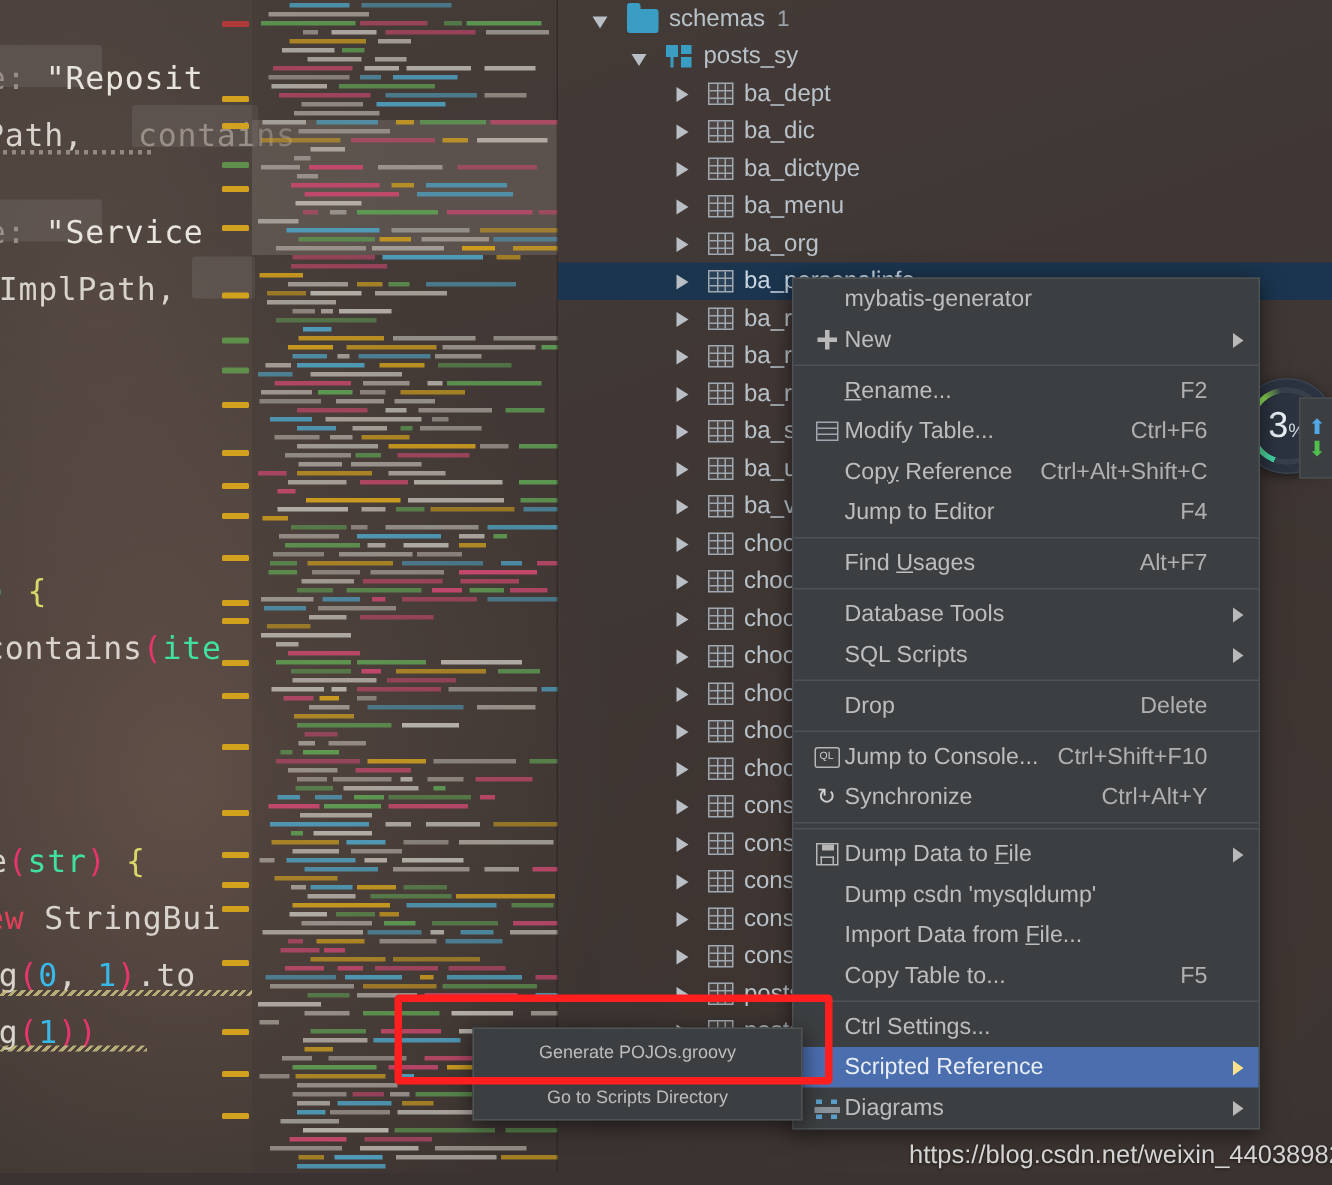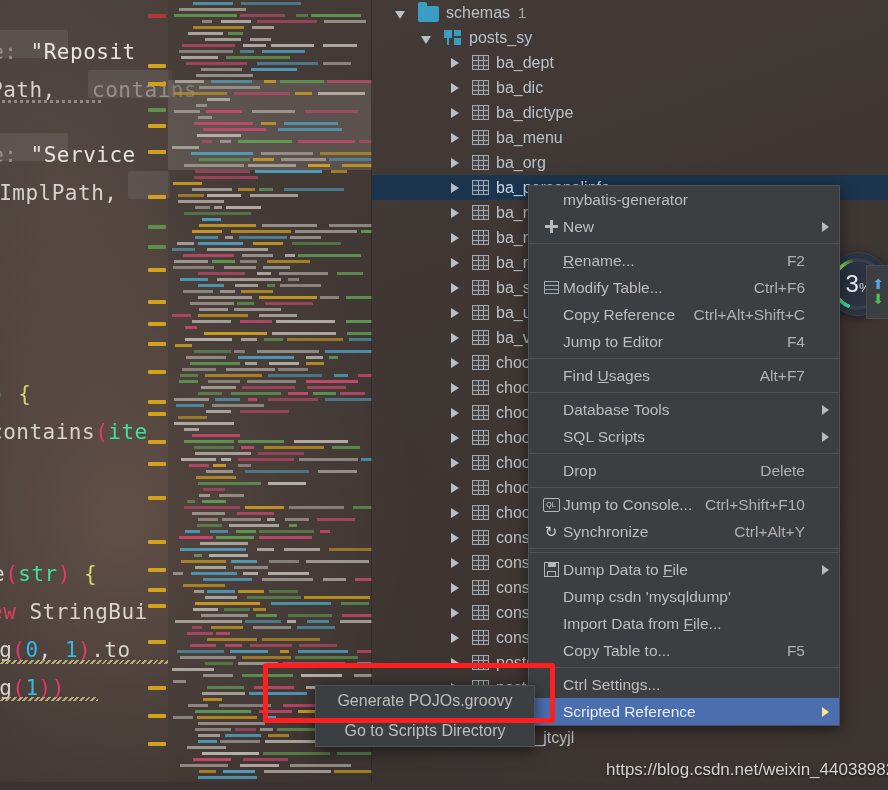--- a/index.html
+++ b/index.html
@@ -120,21 +120,21 @@
   .icn-save{width:15px;height:15px;border:1.7px solid #b6b6b6;box-sizing:border-box;position:relative;background:transparent;}
   .icn-save:before{content:"";position:absolute;left:3px;top:0;width:8px;height:4px;background:#b6b6b6;}
   .icn-save:after{content:"";position:absolute;left:2.5px;bottom:0;width:9px;height:5px;border:1.4px solid #b6b6b6;border-bottom:none;box-sizing:border-box;}
   .icn-diagram{width:17px;height:14px;position:relative;}
   .icn-diagram b{position:absolute;background:#5a9ec8;display:block;}
 
   
   .submenu{position:absolute;background:#3c3f41;border:1px solid #4e5254;
     box-shadow:0 3px 14px rgba(0,0,0,0.55);}
   .submenu .sm-item{height:30px;display:flex;align-items:center;justify-content:center;}
-  .submenu .sm-item span{font-size:16px;color:#bdbdbd;white-space:nowrap;}
+  .submenu .sm-item span{font-size:12px;color:#bdbdbd;white-space:nowrap;}
 
   
   .redrect{position:absolute;border:5px solid #ff1f1f;border-radius:3px;pointer-events:none;}
 
   
   .cpu-widget{position:absolute;border-radius:50%;background:#2b3340;border:1px solid #3a4454;
      display:flex;align-items:center;justify-content:center;box-shadow:0 2px 8px rgba(0,0,0,.5);}
   .cpu-ring{position:absolute;inset:5px;border-radius:50%;
      background:conic-gradient(from 200deg,#3fd3a8 0deg,#8ede52 120deg,rgba(255,255,255,0.06) 150deg,rgba(255,255,255,0.06) 360deg);
      -webkit-mask:radial-gradient(circle, transparent 60%, #000 61%);
@@ -1105,20 +1105,36 @@
         <div class="mi-arrow"></div>
       </div>
       <div class="menu-item selected">
         <div class="mi-icon"></div>
         <div class="mi-label">Scripted Reference</div>
         <div class="mi-short"></div>
         <div class="mi-arrow">
           <div class="a"></div>
         </div>
       </div>
+      <div class="menu-item">
+        <div class="mi-icon">
+          <div class="icn-diagram">
+            <b style="left: 1px; top: 1px; width: 4px; height: 3px;"></b>
+            <b style="left: 11px; top: 1px; width: 4px; height: 3px;"></b>
+            <b style="left: 0px; top: 6px; width: 17px; height: 4px; background: rgb(138, 145, 153);"></b>
+            <b style="left: 1px; top: 11px; width: 4px; height: 3px;"></b>
+            <b style="left: 11px; top: 11px; width: 4px; height: 3px;"></b>
+          </div>
+        </div>
+        <div class="mi-label">Diagrams</div>
+        <div class="mi-short"></div>
+        <div class="mi-arrow">
+          <div class="a"></div>
+        </div>
+      </div>
     </div>
 
   <div class="submenu" id="scripted-submenu" style="left:315px;top:685px;width:218px;">
       <div class="sm-item">
         <span>Generate POJOs.groovy</span>
       </div>
       <div class="sm-item">
         <span>Go to Scripts Directory</span>
       </div>
     </div>

